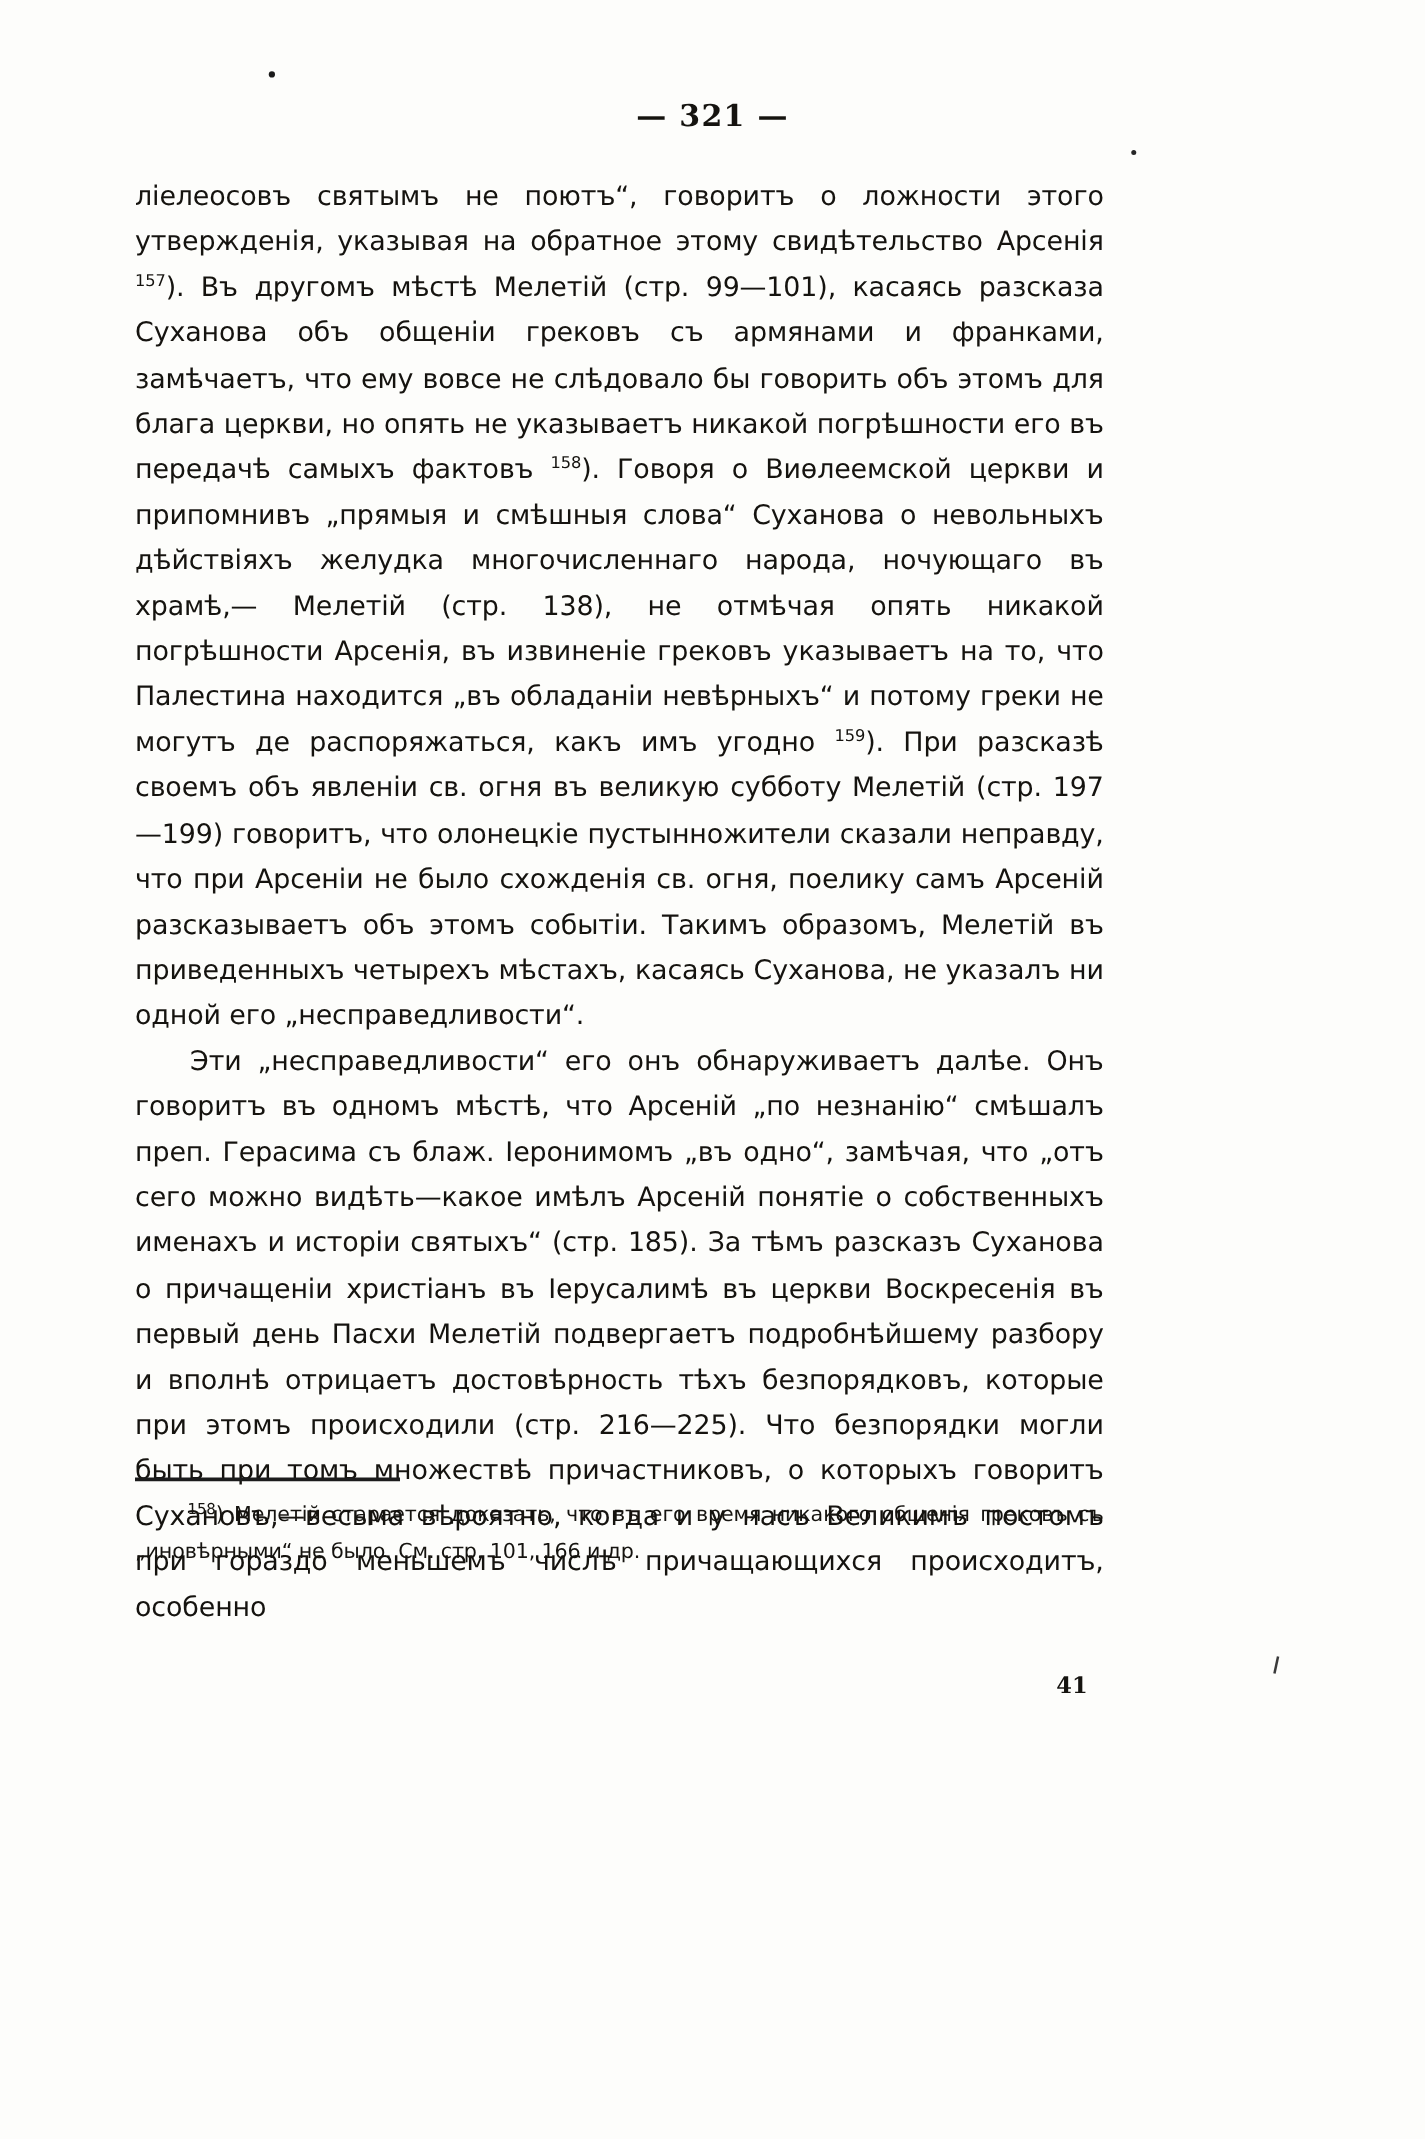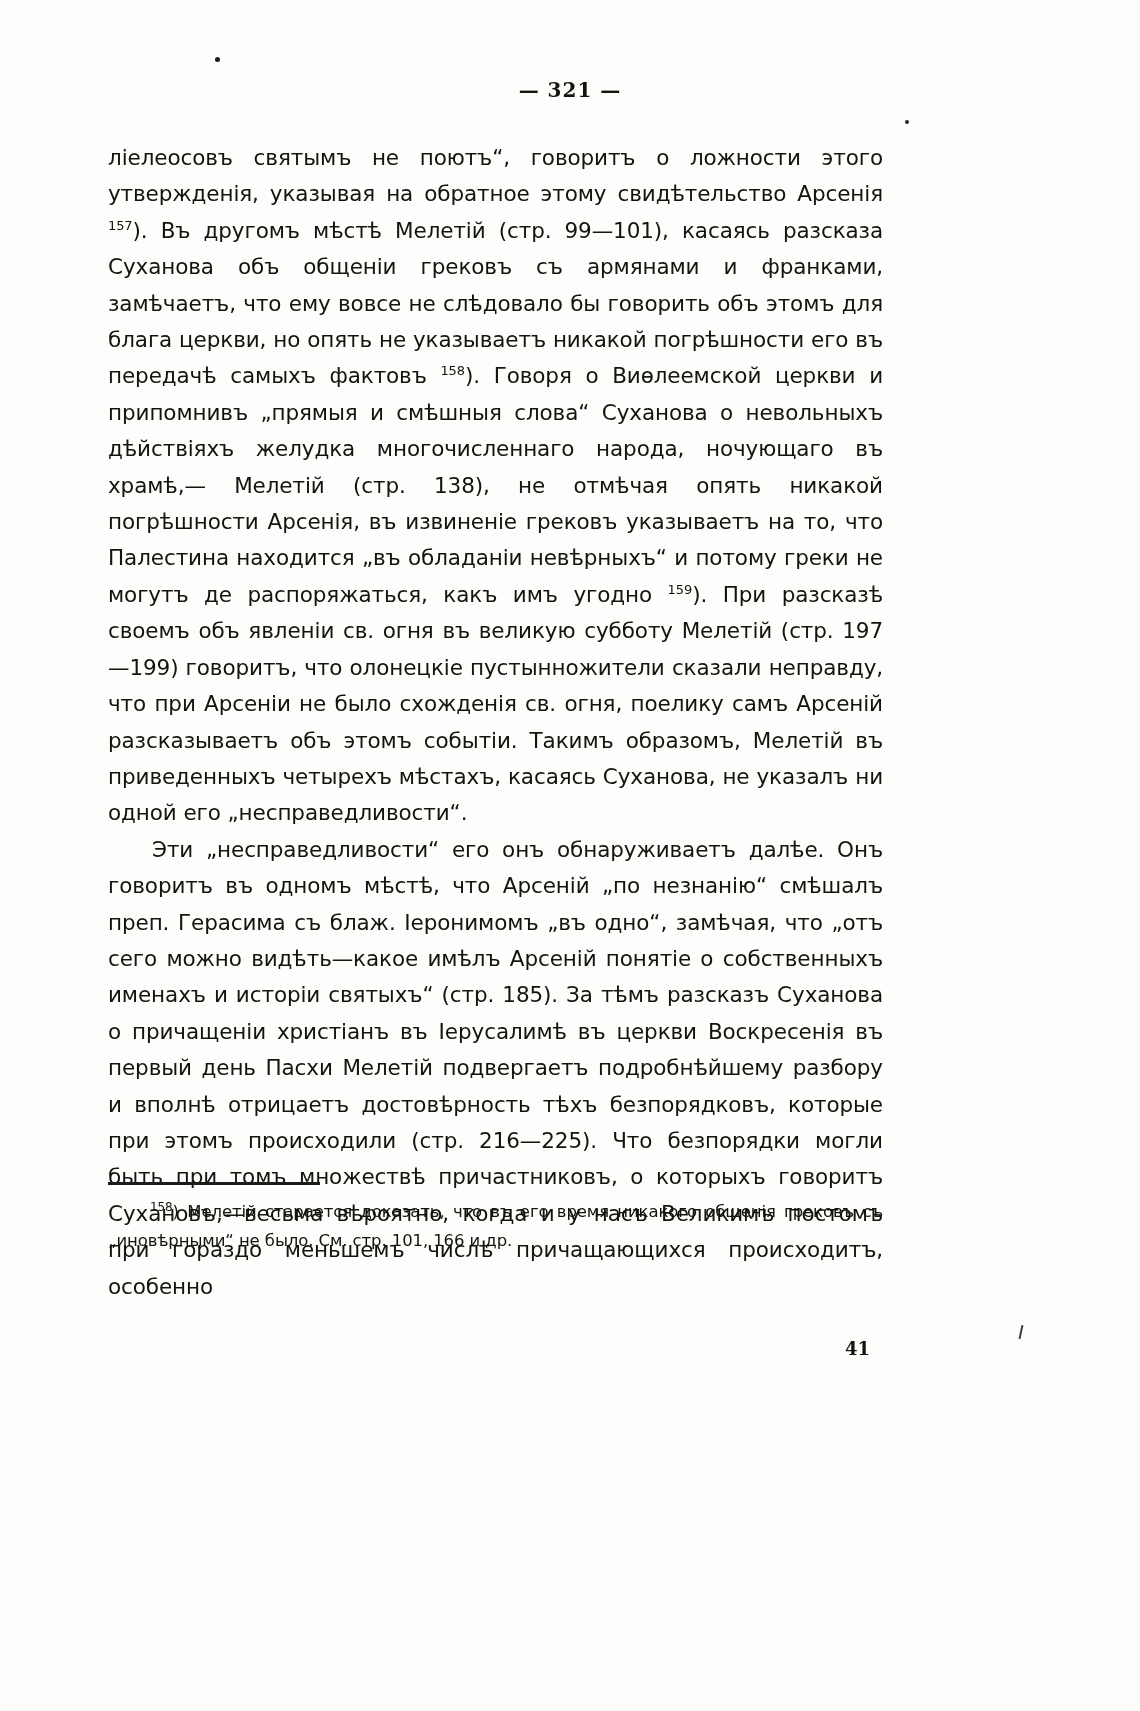--- a/index.html
+++ b/index.html
@@ -19,21 +19,21 @@
     position: absolute;
     inset: 0;
     background: #fdfdfb;
   }
   .page-number {
     position: absolute;
     top: 78px;
     left: 0;
     right: 0;
     text-align: center;
-    font-size: 20px;
+    font-size: 24px;
     font-weight: bold;
     letter-spacing: 1px;
     font-family: "DejaVu Serif", serif;
   }
   .top-dot {
     position: absolute;
     top: 57px;
     left: 215px;
     width: 5px;
     height: 5px;

